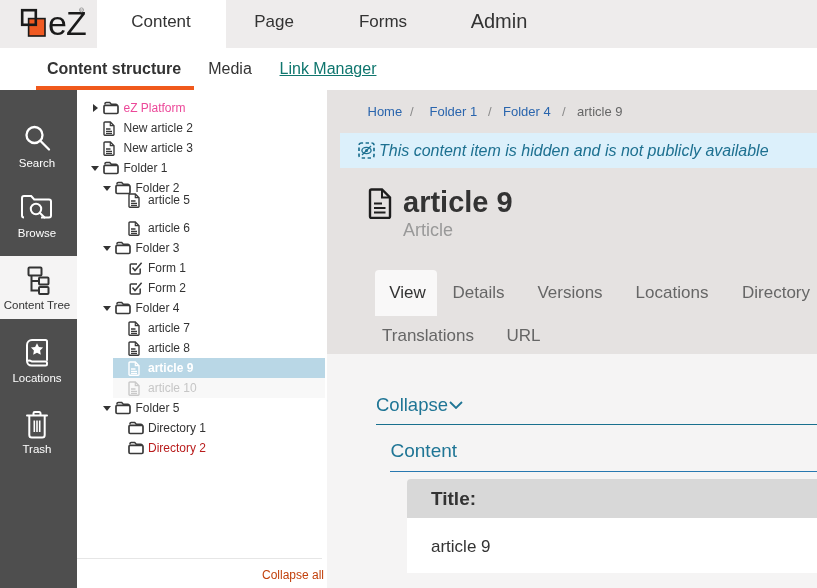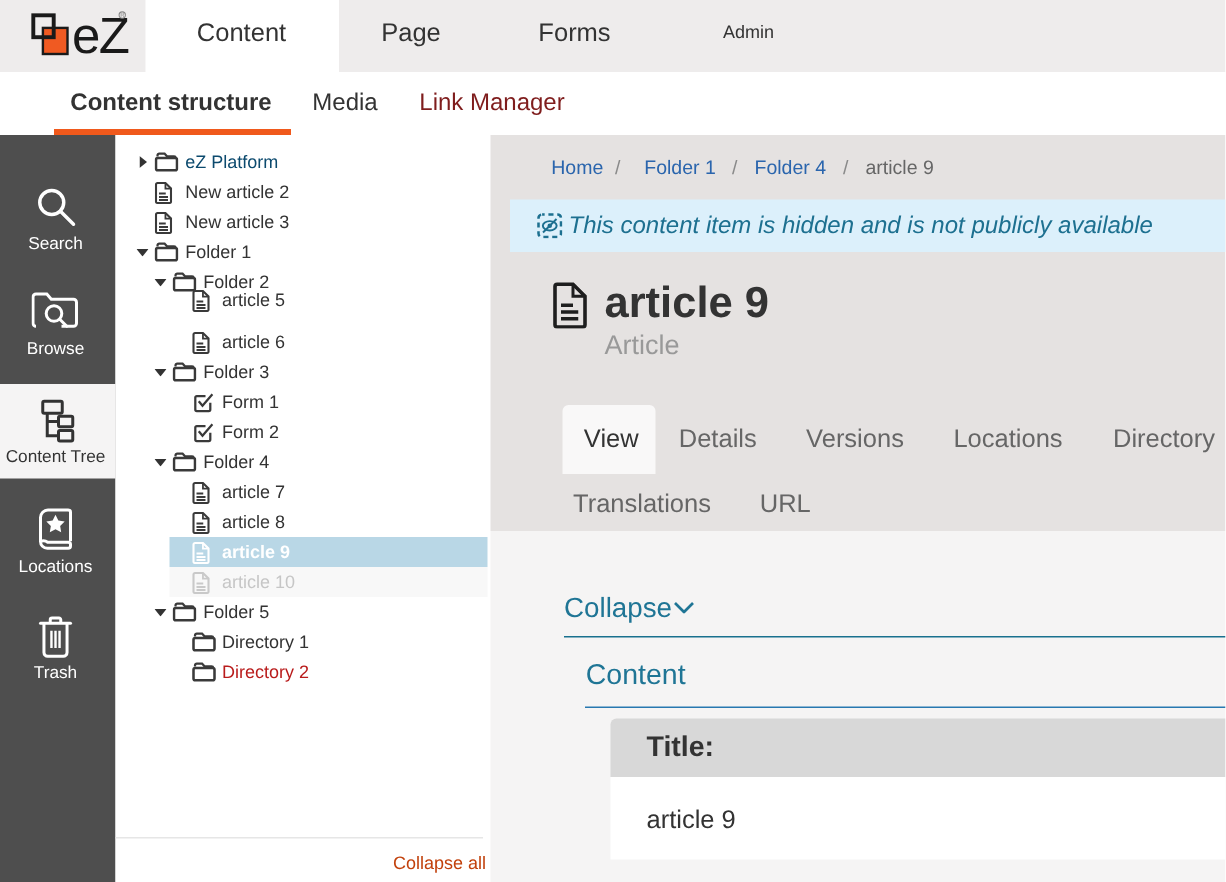--- a/index.html
+++ b/index.html
@@ -19,27 +19,27 @@
 <svg class="abs" style="left:18px;top:5px;" width="72" height="38" viewBox="0 0 72 38">
   <rect x="10.6" y="13.6" width="16.4" height="17.4" fill="#f05a22" stroke="#1a1a1a" stroke-width="1.6"></rect>
   <rect x="4.2" y="5.2" width="13.6" height="14.6" fill="none" stroke="#1a1a1a" stroke-width="2.6"></rect>
   <text x="30" y="30" font-size="34px" fill="#1a1a1a" font-family="Liberation Sans" letter-spacing="-1px">eZ</text>
   <circle cx="63.5" cy="5" r="2.1" fill="none" stroke="#888" stroke-width="0.7"></circle>
   <text x="62.1" y="6.6" font-size="4px" fill="#888">R</text>
 </svg>
 <div class="t cx" style="left:161px;top:12px;font-size:17px;line-height:19px;color:#333;">Content</div>
 <div class="t cx" style="left:274px;top:12px;font-size:17px;line-height:19px;color:#333;">Page</div>
 <div class="t cx" style="left:383px;top:12px;font-size:17px;line-height:19px;color:#333;">Forms</div>
-<div class="t cx" style="left:499px;top:12px;font-size:12px;line-height:19px;color:#333;">Admin</div>
+<div class="t cx" style="left:499px;top:12px;font-size:20px;line-height:19px;color:#333;">Admin</div>
 
 <div class="abs" style="left:0;top:48px;width:817px;height:42px;background:#ffffff;"></div>
 <div class="t cx" style="left:114px;top:60px;font-size:16px;line-height:18px;color:#333;font-weight:bold;">Content structure</div>
 <div class="abs" style="left:36px;top:86px;width:158px;height:4px;background:#f0591c;"></div>
 <div class="t cx" style="left:230px;top:60px;font-size:16px;line-height:18px;color:#333;">Media</div>
-<div class="t cx" style="left:328px;top:60px;font-size:16px;line-height:18px;color:#7f1d1d;">Link Manager</div>
+<div class="t cx" style="left:328px;top:60px;font-size:16px;line-height:18px;color:#0f766e;text-decoration:underline;">Link Manager</div>
 
 <div class="abs" style="left:0;top:90px;width:77px;height:498px;background:#4e4e4e;"></div>
 <div class="abs" style="left:0;top:256px;width:77px;height:63px;background:#f5f4f4;"></div>
 
 <svg class="abs" style="left:23px;top:124px;" width="28" height="28" viewBox="0 0 28 28" fill="none" stroke="#fff" stroke-width="2.3">
   <circle cx="11.5" cy="11" r="8"></circle>
     <path d="M17.3 16.8 L26 25.5" stroke-linecap="round"></path>
 </svg>
 <div class="t cx" style="left:37px;top:156px;font-size:11.5px;line-height:14px;color:#fff;">Search</div>
 <svg class="abs" style="left:21px;top:193px;" width="32" height="29" viewBox="0 0 32 29" fill="none" stroke="#fff" stroke-width="2">
@@ -71,21 +71,21 @@
 
 <div class="abs" style="left:77px;top:90px;width:248px;height:498px;background:#ffffff;"></div>
 <div class="abs" style="left:77px;top:98px;width:248px;height:20px;">
     <svg class="abs" style="left:16px;top:6px;" width="5" height="8" viewBox="0 0 5 8">
       <path d="M0 0 L5 4 L0 8 Z" fill="#333"></path>
     </svg>
     <svg class="abs" style="left:26px;top:3px;" width="16" height="14" viewBox="0 0 16 14" fill="none" stroke="#3a3a3a">
       <path d="M2 3.4 V2.6 A1.2 1.2 0 0 1 3.2 1.4 H6.7 L8.3 3.2 H13 A1.2 1.2 0 0 1 14.2 4.2" stroke-width="1.5"></path>
       <rect x="1" y="4.3" width="14" height="8.2" rx="1.2" stroke-width="1.7"></rect>
     </svg>
-    <span class="t" style="left:46.5px;top:0;font-size:12px;line-height:20px;color:#0c4a6e;font-weight:normal;text-align:center;">eZ Platform</span>
+    <span class="t" style="left:46.5px;top:0;font-size:12px;line-height:20px;color:#ec4899;font-weight:normal;text-align:center;">eZ Platform</span>
   </div>
 <div class="abs" style="left:77px;top:118px;width:248px;height:20px;">
     <svg class="abs" style="left:26px;top:2.5px;" width="12" height="15" viewBox="0 0 12 15" fill="none" stroke="#3a3a3a">
       <path d="M1 13.7 V2 A1 1 0 0 1 2 1 H7.3 L11 4.7 V13.7 A.8 .8 0 0 1 10.2 14.3 H1.8 A.8 .8 0 0 1 1 13.7 Z" stroke-width="1.4"></path>
       <path d="M7.3 1 V4.7 H11" stroke-width="1.2"></path>
       <path d="M3 8 H7.5 M3 10.3 H9 M3 12.3 H9" stroke-width="1.3"></path>
     </svg>
     <span class="t" style="left:46.5px;top:0;font-size:12px;line-height:20px;color:#333;font-weight:normal;">New article 2</span>
   </div>
 <div class="abs" style="left:77px;top:138px;width:248px;height:20px;">

